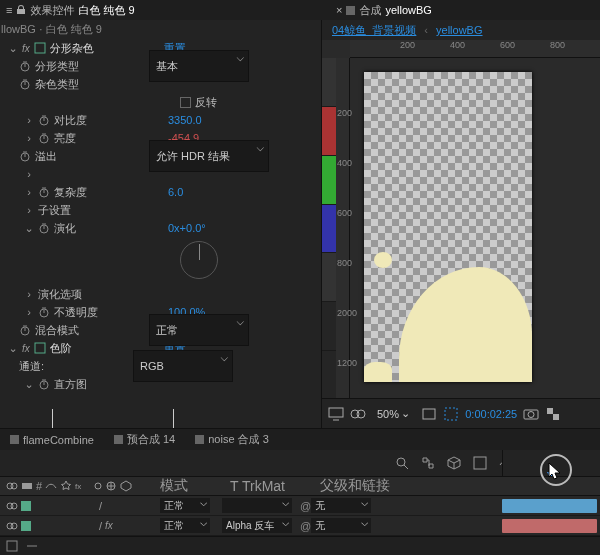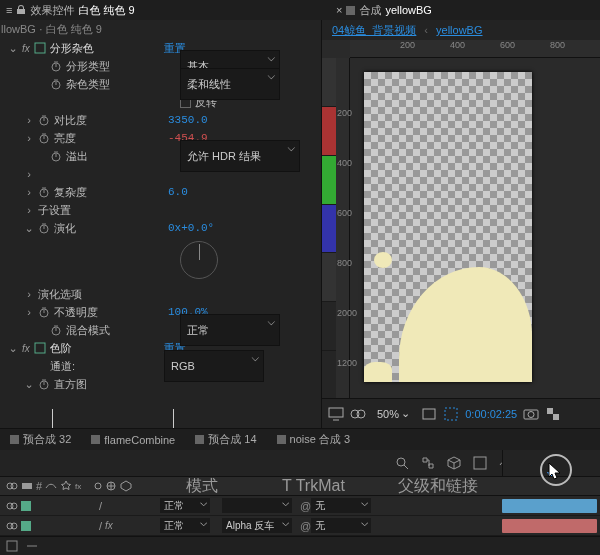--- a/index.html
+++ b/index.html
@@ -5,26 +5,26 @@
 * { margin: 0; padding: 0; box-sizing: border-box; font-family: "Microsoft YaHei", Arial, sans-serif; }
 body { background: #1e1e1e; color: #b8b8b8; font-size: 11px; width: 600px; height: 555px; overflow: hidden; position: relative; }
 .top-row { display: flex; height: 20px; align-items: center; background: #1e1e1e; }
 .tab-header { display: flex; align-items: center; gap: 4px; padding: 2px 6px; }
 .lock-ico { width: 10px; height: 10px; }
 .left-panel { position: absolute; left: 0; top: 20px; width: 322px; height: 408px; background: #232323; border-right: 1px solid #111; overflow: hidden; }
 .right-panel { position: absolute; left: 322px; top: 20px; width: 278px; height: 408px; background: #232323; }
 .subheader { padding: 2px 1px; color: #888; font-size: 11px; }
 .prop-row { display: flex; align-items: center; height: 18px; padding-left: 8px; gap: 4px; }
 .indent1 { padding-left: 24px; }
-.indent2 { padding-left: 50px; }
+.indent2 { padding-left: 19px; }
 .twirl { width: 10px; text-align: center; color: #999; cursor: pointer; }
 .stopwatch { width: 12px; height: 12px; color: #888; }
 .stopwatch svg { display: block; }
 .prop-label { flex: 0 0 110px; color: #bcbcbc; }
-.prop-value { color: #2a8de0; cursor: pointer; font-family: Liberation Mono, monospace; }
+.prop-value { color: #2a8de0; cursor: pointer; }
 .prop-value.neg { color: #d05050; }
 .reset-link { color: #2a8de0; font-size: 11px; cursor: pointer; }
 .dropdown { background: #1a1a1a; border: 1px solid #111; color: #ccc; padding: 1px 18px 1px 6px; position: relative; min-width: 100px; height: 32px; display: inline-flex; align-items: center; font-size: 11px; }
 .dropdown::after { content: "⌵"; position: absolute; right: 4px; top: 1px; font-size: 10px; color: #aaa; }
 .checkbox-row { padding-left: 180px; display: flex; align-items: center; gap: 4px; height: 18px; }
 .fx-badge { color: #999; font-style: italic; font-size: 10px; }
 .angle-dial { width: 38px; height: 38px; border: 1px solid #555; border-radius: 50%; position: relative; margin-left: 180px; margin-top: 4px; }
 .angle-dial::after { content: ""; position: absolute; left: 18px; top: 2px; width: 1px; height: 16px; background: #888; }
 .histogram { height: 36px; display: flex; align-items: flex-end; padding-left: 52px; margin-top: 4px; gap: 120px; }
 .histo-line { width: 1px; height: 24px; background: #ccc; }
@@ -49,21 +49,21 @@
 .snap-ico { color: #2a8de0; }
 .tl-tabs { position: absolute; top: 428px; left: 0; right: 0; height: 22px; background: #1e1e1e; display: flex; align-items: center; border-top: 1px solid #111; }
 .tl-tab { padding: 3px 10px; display: flex; align-items: center; gap: 4px; color: #aaa; cursor: pointer; }
 .tl-tab .sq { width: 9px; height: 9px; background: #666; }
 .tl-toolbar { position: absolute; top: 450px; left: 0; right: 0; height: 26px; background: #232323; display: flex; align-items: center; }
 .tl-toolbar-left { flex: 1; }
 .tl-toolbar-right { display: flex; align-items: center; gap: 10px; padding-right: 8px; }
 .tl-ico { width: 16px; height: 16px; color: #999; cursor: pointer; }
 .tl-headers { position: absolute; top: 476px; left: 0; right: 0; height: 20px; background: #2a2a2a; display: flex; align-items: center; border-top: 1px solid #111; border-bottom: 1px solid #111; }
 .tl-col-switches { width: 160px; display: flex; align-items: center; gap: 3px; padding-left: 6px; }
-.tl-col { color: #999; font-size: 16px; margin-left: 26px; }
+.tl-col { color: #999; font-size: 14px; }
 .sw-ico { width: 12px; height: 12px; }
 .tl-layer { position: absolute; left: 0; right: 0; height: 20px; background: #272727; display: flex; align-items: center; border-bottom: 1px solid #1a1a1a; }
 .layer-switch-area { width: 160px; display: flex; align-items: center; gap: 3px; padding-left: 6px; }
 .layer-bar-area { position: absolute; left: 502px; right: 0; top: 0; bottom: 0; }
 .layer-bar { position: absolute; height: 14px; top: 3px; border-radius: 1px; }
 .dd-small { background: #1a1a1a; color: #ccc; padding: 1px 14px 1px 4px; position: relative; font-size: 10px; height: 15px; display: inline-flex; align-items: center; min-width: 50px; }
 .dd-small::after { content: "⌵"; position: absolute; right: 3px; top: 0; font-size: 9px; }
 .link-ico { color: #888; }
 .timeline-ruler { position: absolute; top: 450px; left: 502px; right: 0; height: 46px; background: #232323; border-left: 1px solid #111; }
 .time-ticks { position: absolute; top: 26px; left: 0; right: 0; height: 20px; display: flex; font-size: 9px; color: #888; }
@@ -123,21 +123,20 @@
   </div>
 
   <div class="prop-row indent2">
     <span class="stopwatch">
         <svg viewBox="0 0 12 12">
           <circle cx="6" cy="7" r="4" fill="none" stroke="#888"></circle>
           <path d="M6 7V4M4 2h4" stroke="#888"></path>
         </svg>
       </span>
     <span class="prop-label">杂色类型</span>
-    <span class="dropdown">柔和线性</span>
   </div>
 
   <div class="checkbox-row">
     <span style="width:11px;height:11px;border:1px solid #666;display:inline-block"></span>
     <span>反转</span>
   </div>
 
   <div class="prop-row indent1">
     <span class="twirl">›</span>
     <span class="stopwatch">
@@ -332,24 +331,20 @@
     </svg>
   <svg class="vf-ico" viewBox="0 0 16 16">
       <rect x="2" y="2" width="6" height="6" fill="#aaa"></rect>
       <rect x="8" y="8" width="6" height="6" fill="#aaa"></rect>
     </svg>
 </div>
 
 <div class="tl-tabs" id="tl-tabs">
     <div class="tl-tab">
       <span class="sq"></span>
-      <span>预合成 32</span>
-    </div>
-    <div class="tl-tab">
-      <span class="sq"></span>
       <span>flameCombine</span>
     </div>
     <div class="tl-tab">
       <span class="sq"></span>
       <span>预合成 14</span>
     </div>
     <div class="tl-tab">
       <span class="sq"></span>
       <span>noise 合成 3</span>
     </div>

